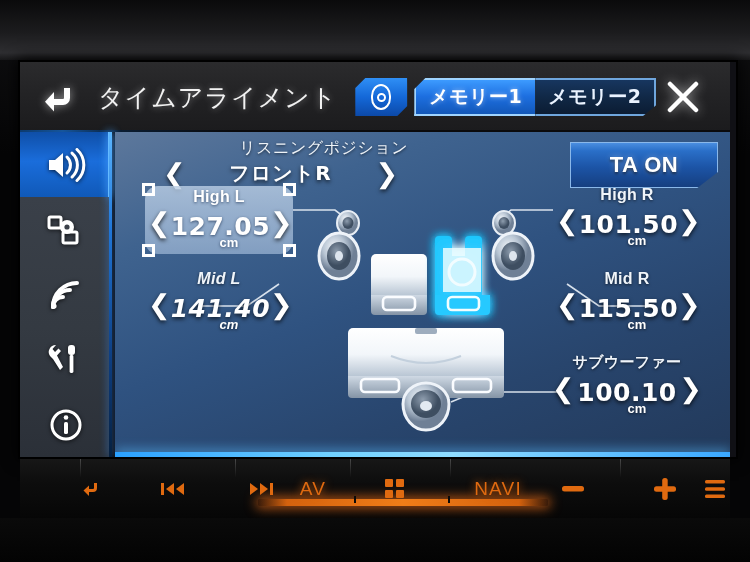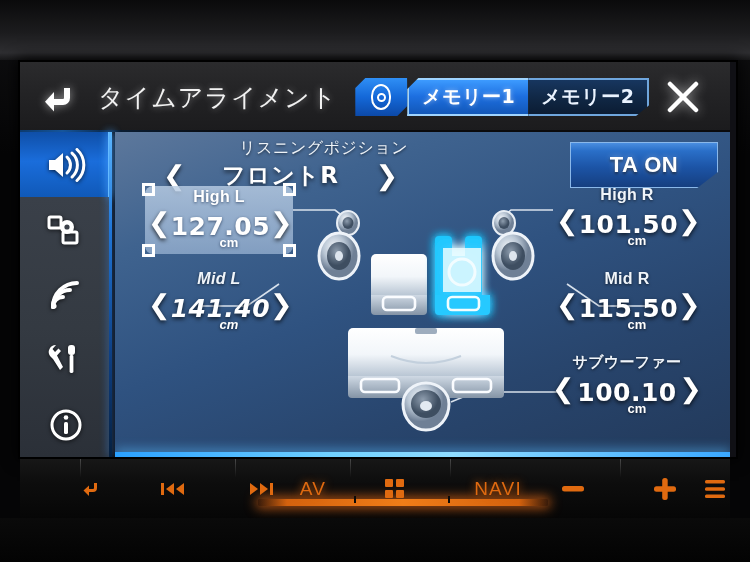--- a/index.html
+++ b/index.html
@@ -67,21 +67,21 @@
   }
   .chip-icon .ring{
     width:20px;height:26px;border:2.5px solid #fff;border-radius:50%/46%;
     display:flex;align-items:center;justify-content:center;
   }
   .chip-icon .ring i{
     width:9px;height:9px;border:2.5px solid #fff;border-radius:50%;display:block;
   }
 
   
-  .mem-group{ display:flex; }
+  .mem-group{ display:flex; margin-left:7px; }
   .mem-tab{
     height:38px; padding:0 13px; display:flex; align-items:center; justify-content:center;
     font-size:19px; font-weight:bold; letter-spacing:.5px; cursor:pointer;
     font-family:"DejaVu Sans","Liberation Sans",sans-serif;
     color:#fff;
   }
   .mem-tab.t-first{
     background:linear-gradient(180deg,#3d9bff 0%,#1d6fe0 48%,#1257b8 100%);
     clip-path:polygon(11px 0,100% 0,100% 100%,0 100%,0 11px);
     border:2px solid #9fd4ff; border-right:none;
@@ -147,21 +147,21 @@
 
   
   #lp-block{ position:absolute; left:38px; top:6px; width:255px; text-align:right; }
   #lp-label{
     color:#eef3f8; font-size:16px; letter-spacing:.5px;
     font-family:"DejaVu Sans","Liberation Sans",sans-serif;
     text-shadow:0 1px 3px rgba(0,0,0,.65);
   }
   #lp-row{ display:flex; align-items:center; justify-content:space-between; margin-top:1px; padding:0 10px; }
   #lp-value{
-    color:#fff; font-size:23px; font-weight:bold; letter-spacing:1px;
+    color:#fff; font-size:20px; font-weight:bold; letter-spacing:1px;
     font-family:"DejaVu Sans","Liberation Sans",sans-serif;
     text-shadow:0 2px 4px rgba(0,0,0,.7);
   }
   .chev{
     color:#fff; font-size:27px; font-weight:bold; line-height:1; cursor:pointer;
     text-shadow:0 2px 4px rgba(0,0,0,.75);
     font-family:"DejaVu Sans",sans-serif;
   }
 
   #ta-btn{
@@ -194,21 +194,21 @@
     text-shadow:0 2px 4px rgba(0,0,0,.7);
     margin-top:8px;
   }
   .val .unit{
     color:#fff; font-size:13px; font-weight:bold; margin-top:-6px; margin-left:20px;
     text-shadow:0 1px 3px rgba(0,0,0,.6);
   }
   
   .val.selected{
     background:linear-gradient(180deg,rgba(185,205,228,.82) 0%,rgba(150,176,208,.78) 100%);
-    padding:2px 0 4px; border-radius:8px;
+    padding:2px 0 4px; border-radius:13px;
   }
   .val.selected .cap, .val.selected .num, .val.selected .unit{
     color:#fff; text-shadow:0 1px 3px rgba(40,60,90,.8);
   }
   .val.selected .brk{
     position:absolute; width:13px; height:13px; border:3px solid #fff;
   }
   .brk.tl{ left:-3px; top:-3px; border-right:none; border-bottom:none; }
   .brk.tr{ right:-3px; top:-3px; border-left:none; border-bottom:none; }
   .brk.bl{ left:-3px; bottom:-3px; border-right:none; border-top:none; }

